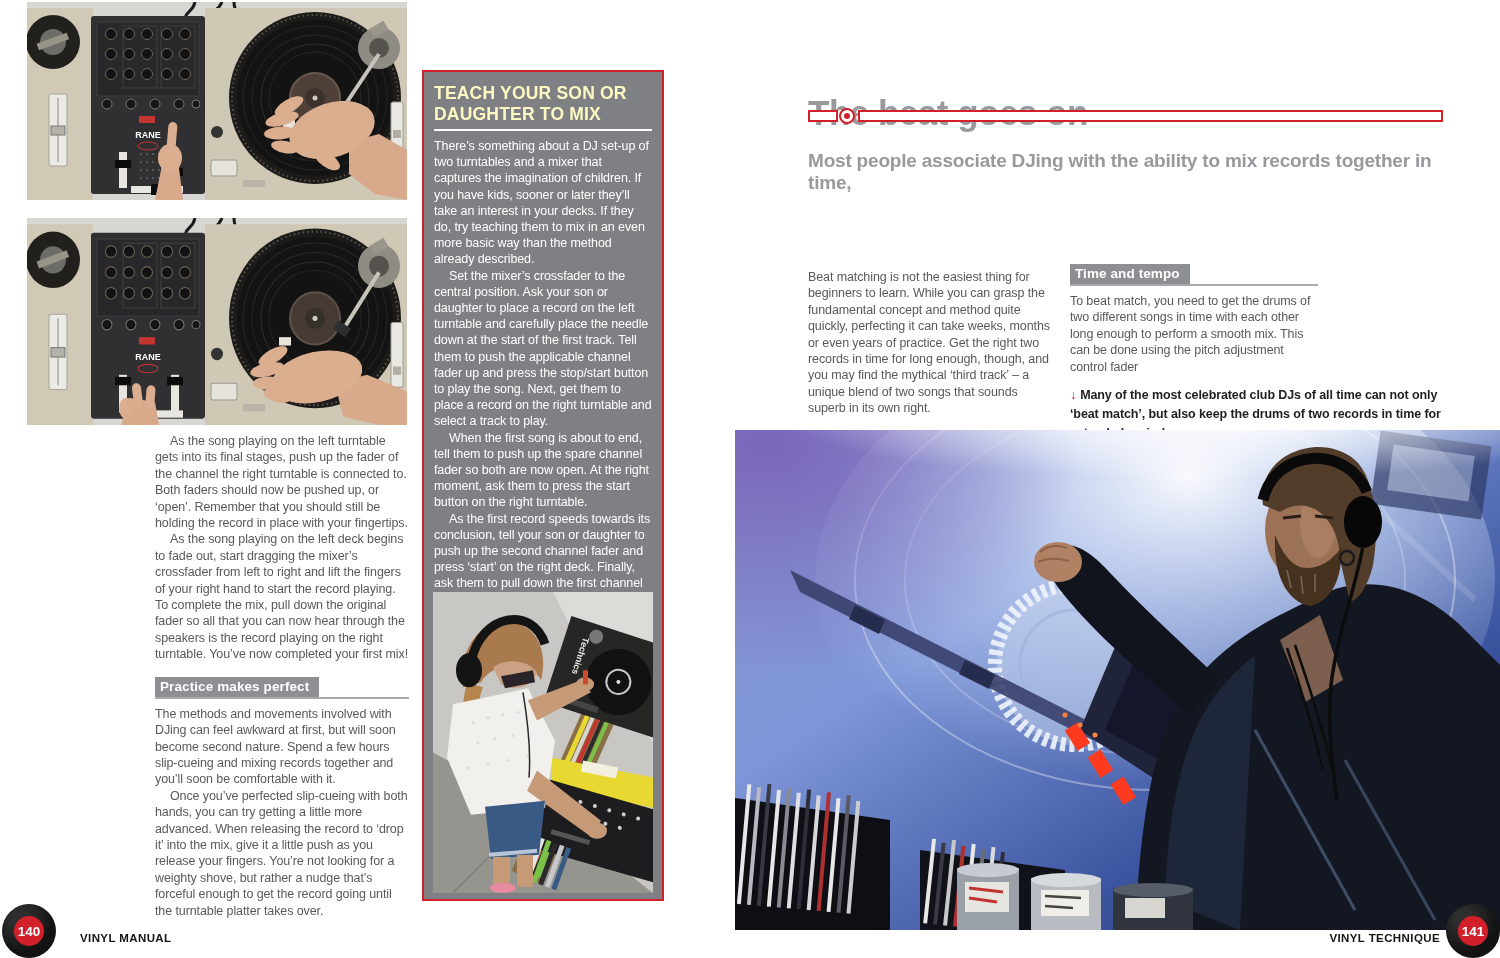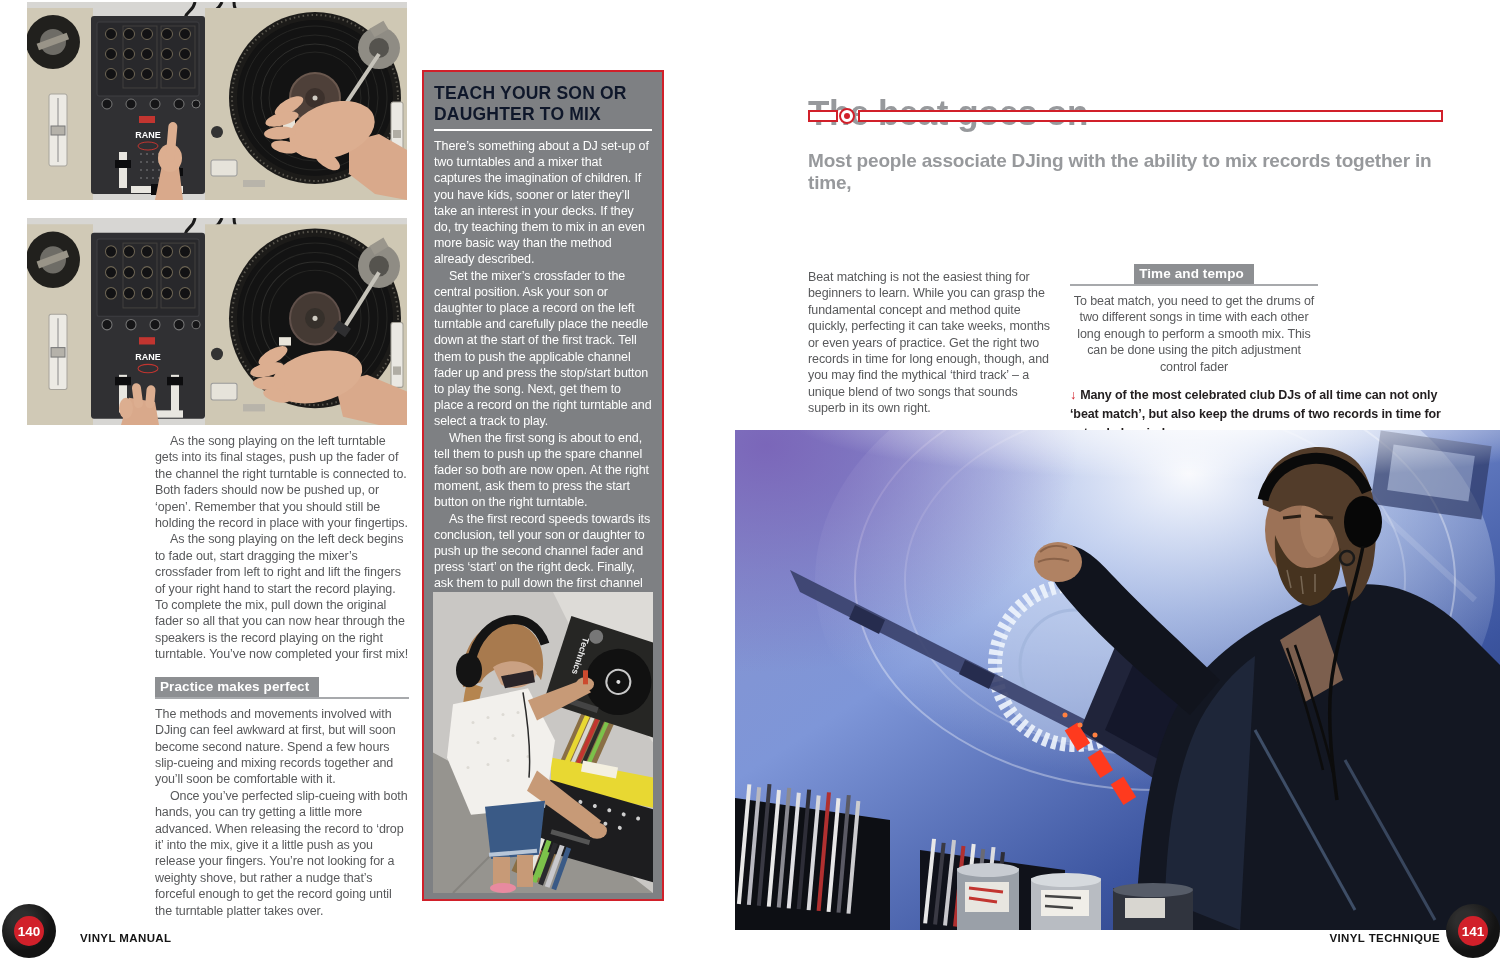--- a/index.html
+++ b/index.html
@@ -12,42 +12,42 @@
   .indent{text-indent:15px;}
 
   .sec-head{border-bottom:2px solid #a7a9ac;margin:14px 0 7px;line-height:0;}
   .sec-bar{display:inline-block;background:#8d8f92;color:#fff;font-weight:700;
            font-size:13.5px;line-height:17px;padding:1px 10px 2px 5px;letter-spacing:0.1px;}
 
   
   .sidebar{position:absolute;left:422px;top:70px;width:242px;height:831px;
            background:#7e8083;border:2px solid #d1202a;box-sizing:border-box;
            padding:9px 10px 0 10px;}
-  .sidebar h2{color:#0f172a;font-size:17.5px;line-height:21px;margin:2px 0 4px;letter-spacing:0.2px;}
+  .sidebar h2{color:#fef9c3;font-size:17.5px;line-height:21px;margin:2px 0 4px;letter-spacing:0.2px;}
   .sb-rule{height:2px;background:#fff;margin:3px 0 7px;}
   .sidebar p{color:#fff;font-size:12.5px;line-height:16.2px;margin:0;letter-spacing:-0.1px;}
   .girl-photo{position:absolute;left:9px;top:520px;width:220px;height:301px;}
 
   
   .r-title{position:absolute;left:808px;top:70px;font-size:35px;font-weight:700;
            color:#97999c;letter-spacing:-0.5px;}
   .red-rule{position:absolute;left:808px;top:110px;width:635px;height:12px;}
   .rr-small{position:absolute;left:0;top:0;width:30px;height:12px;border:2.5px solid #d1202a;
             background:#fff;box-sizing:border-box;}
   .rr-long{position:absolute;left:50px;top:0;width:585px;height:12px;border:2.5px solid #d1202a;
            background:#fff;box-sizing:border-box;}
   .rr-dot{position:absolute;left:31px;top:-2px;width:16px;height:16px;border-radius:50%;
           border:2.5px solid #d1202a;background:#fff;box-sizing:border-box;}
   .rr-dot::after{content:"";position:absolute;left:2.5px;top:2.5px;width:6px;height:6px;
                  border-radius:50%;background:#d1202a;}
   .intro-line{position:absolute;left:808px;width:660px;font-weight:700;color:#97999c;
               font-size:19px;letter-spacing:-0.2px;}
   .col{position:absolute;width:248px;}
   .col1{left:808px;top:269px;}
-  .col2{left:1070px;top:264px;text-align:center;}
+  .col2{left:1070px;top:264px;}
   .col2 .sec-head{margin:0 0 7px;}
   .caption{position:absolute;left:1070px;top:386px;width:382px;font-size:12.5px;font-weight:700;
            color:#221e1f;line-height:19px;letter-spacing:-0.1px;}
   .caption .arrow{color:#d1202a;margin-right:4px;}
 
   
   .photo1{position:absolute;left:27px;top:2px;width:380px;height:198px;}
   .photo2{position:absolute;left:27px;top:218px;width:380px;height:207px;}
   .dj-photo{position:absolute;left:735px;top:430px;width:765px;height:500px;}
 

